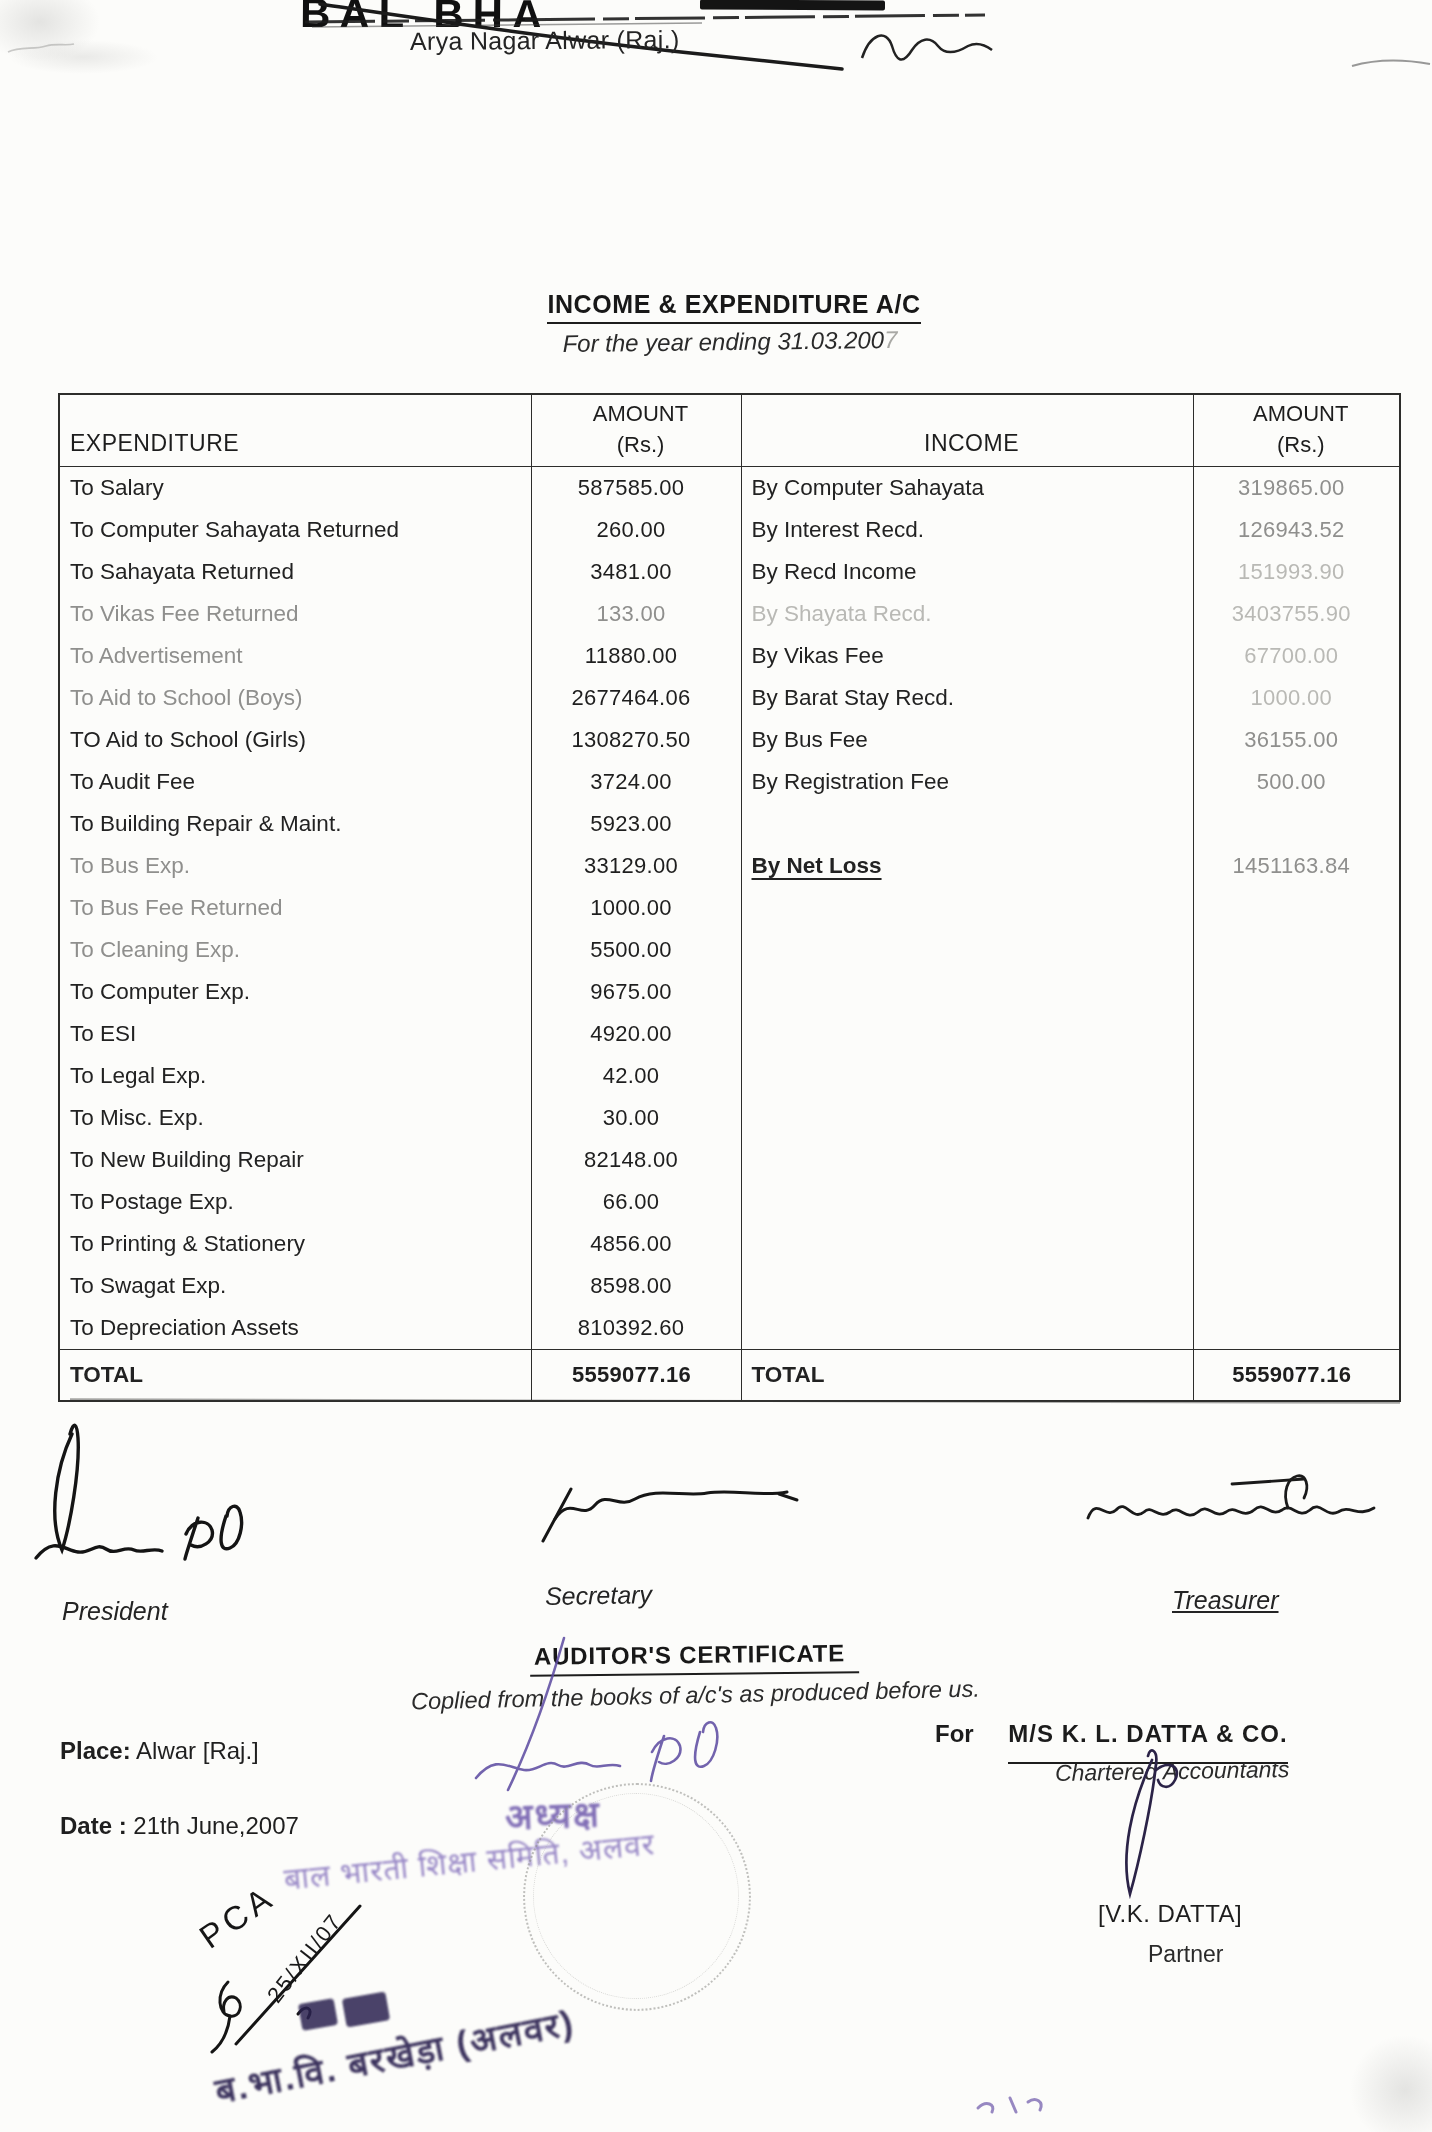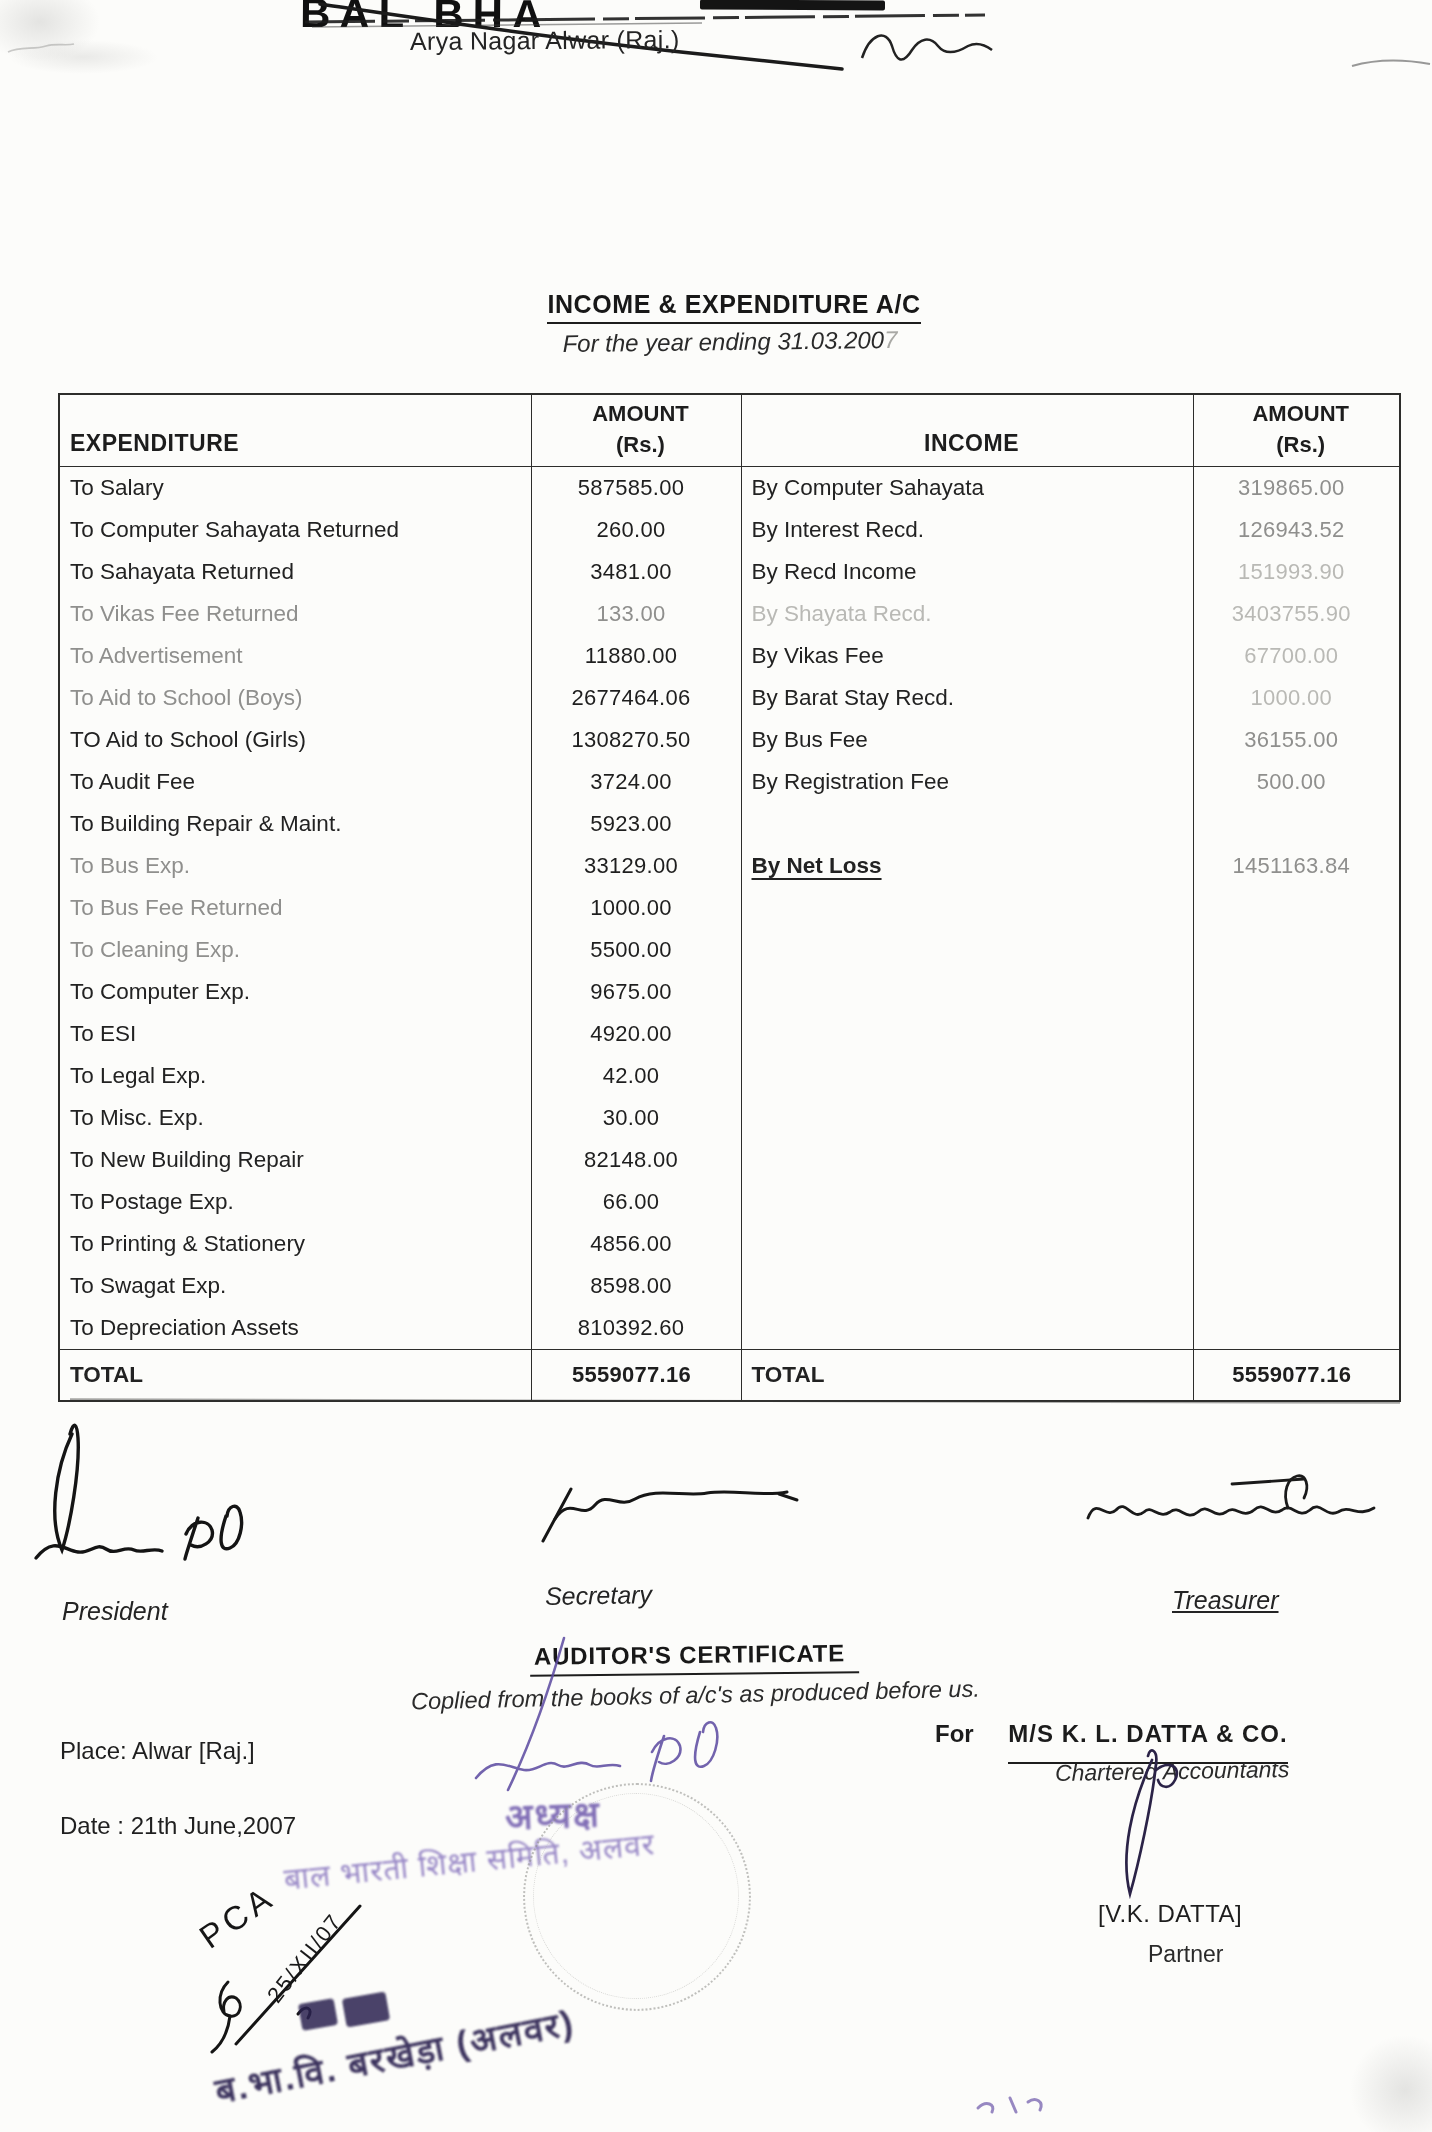--- a/index.html
+++ b/index.html
@@ -18,21 +18,21 @@
   .sm3{left:1350px;top:2035px;width:110px;height:110px;background:radial-gradient(closest-side,#aaaaa8,transparent);opacity:.3;}
   .artsvg{position:absolute;left:0;top:0;}
   
   .address{position:absolute;left:410px;top:26px;font-size:25px;color:#242424;letter-spacing:.3px;transform:rotate(-.4deg);}
   .title-wrap{position:absolute;left:0;right:0;top:290px;text-align:center;}
   .title-main{display:inline-block;margin-left:36px;font-size:25px;font-weight:bold;letter-spacing:.6px;color:#181818;border-bottom:2.5px solid #1d1d1d;padding-bottom:3px;}
   .title-sub{margin-top:4px;margin-left:28px;font-size:24px;font-style:italic;color:#2a2a2a;transform:rotate(-.7deg);}
   .faint{color:#a9a9a5;}
   
   .acct-table{position:absolute;left:58px;top:393px;width:1341px;border-collapse:collapse;table-layout:fixed;border:2px solid #2d2d2b;}
-  .acct-table th{font-weight:bold;color:#1d1d1d;padding-left:10px;}
+  .acct-table th{font-weight:normal;color:#1d1d1d;padding-left:10px;}
   .h-exp{ text-align:left;vertical-align:bottom;padding:0 0 9px 10px;font-size:23px;letter-spacing:.5px;border-right:1.6px solid #2d2d2b;}
   .h-eamt{text-align:center;vertical-align:middle;font-size:22px;line-height:1.4;border-right:1.6px solid #2d2d2b;}
   .h-inc{ text-align:center;vertical-align:bottom;padding-bottom:9px;font-size:23px;letter-spacing:.5px;border-right:1.6px solid #2d2d2b;}
   .h-iamt{text-align:center;vertical-align:middle;font-size:22px;line-height:1.4;}
   thead tr{height:72px;}
   thead th{border-bottom:1.6px solid #2d2d2b;}
   tbody td{height:42px;padding:0;white-space:nowrap;}
   .c-exp{border-right:1.6px solid #2d2d2b;}
   .c-eamt{border-right:1.6px solid #2d2d2b;}
   .c-inc{border-right:1.6px solid #2d2d2b;}
@@ -48,21 +48,21 @@
   .lbl-president{left:62px;top:1566px;margin-top:31px;}
   .lbl-secretary{left:545px;top:1581px;transform:rotate(-1deg);}
   .lbl-treasurer{left:1172px;top:1586px;text-decoration:underline;}
   
   .cert-title-wrap{position:absolute;left:0;right:0;top:1641px;text-align:center;}
   .cert-title{display:inline-block;margin-left:-44px;font-size:24px;font-weight:bold;letter-spacing:.8px;border-bottom:2.5px solid #1d1d1d;padding:0 14px 4px 4px;transform:rotate(-.6deg);color:#181818;}
   .cert-body-wrap{position:absolute;left:0;right:0;top:1682px;text-align:center;}
   .cert-body{display:inline-block;margin-left:-42px;font-size:23.5px;font-style:italic;color:#2b2b2b;transform:rotate(-1.3deg);}
   .place-line{position:absolute;left:60px;top:1737px;font-size:24px;color:#1f1f1f;}
   .date-line{position:absolute;left:60px;top:1812px;font-size:24px;color:#1f1f1f;}
-  .blabel{font-weight:normal;}
+  .blabel{font-weight:bold;}
   .for-line{position:absolute;left:935px;top:1720px;font-size:24px;}
   .for-word{font-weight:bold;margin-right:28px;}
   .firm{font-weight:bold;letter-spacing:1px;border-bottom:2.5px solid #1d1d1d;padding-bottom:15px;}
   .chartered{position:absolute;left:1055px;top:1758px;font-size:23px;font-style:italic;color:#2b2b2b;transform:rotate(-1deg);}
   .vkdatta{position:absolute;left:1098px;top:1900px;font-size:24px;letter-spacing:.5px;color:#1d1d1d;}
   .partner{position:absolute;left:1148px;top:1941px;font-size:23px;color:#2a2a2a;}
   
   .stamp{position:absolute;filter:blur(1.1px);white-space:nowrap;}
   .stamp-adhyaksh{left:505px;top:1790px;font-size:36px;font-weight:bold;color:#6d57ab;opacity:.85;transform:rotate(-2deg);letter-spacing:2px;}
   .stamp-samiti{left:283px;top:1840px;font-size:30px;color:#7d68b8;opacity:.8;transform:rotate(-5.5deg);letter-spacing:1px;}

